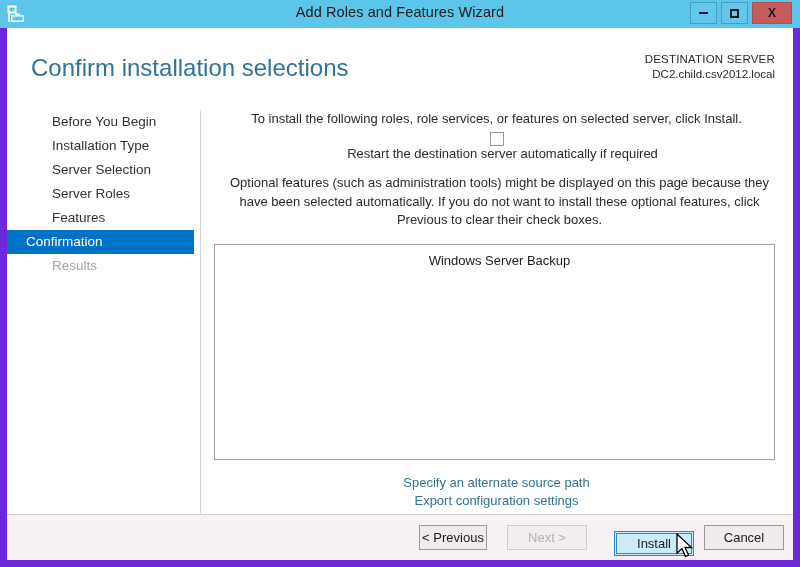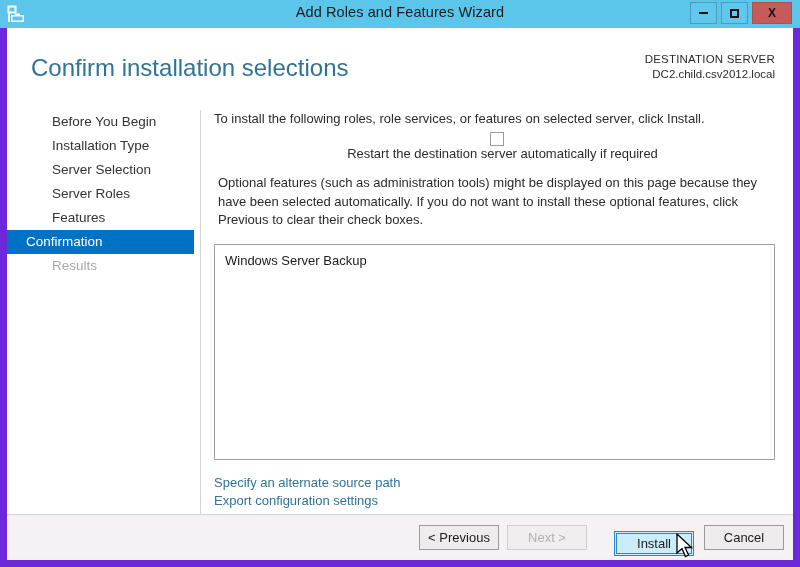--- a/index.html
+++ b/index.html
@@ -139,20 +139,21 @@
   }
   .nav-item.disabled {
     color: #a6a6a6;
   }
 
   
   #main {
     position: absolute;
     left: 207px; top: 82px;
     width: 565px;
+    text-align: center;
   }
   #intro-text {
     font-size: 13px;
     color: #2b2b2b;
     line-height: 18px;
     margin: 0;
   }
   #restart-row {
     margin-top: 4px;
     display: flex;
@@ -225,21 +226,21 @@
     font-size: 13px;
     font-family: "Liberation Sans", sans-serif;
     background: #f0eced;
     border: 1px solid #9a9a9a;
     color: #1b1b1b;
     cursor: pointer;
     text-align: center;
     line-height: 23px;
     padding: 0;
   }
-  #btn-previous { left: 412px; width: 80px; text-align: center; }
+  #btn-previous { left: 412px; width: 68px; text-align: center; }
   #btn-next {
     left: 500px; width: 80px;
     color: #b0b0b0;
     border-color: #cdcdcd;
     background: #f2eef0;
     cursor: default;
   }
   #btn-install {
     left: 607px; width: 80px;
     background: #ccecfa;

